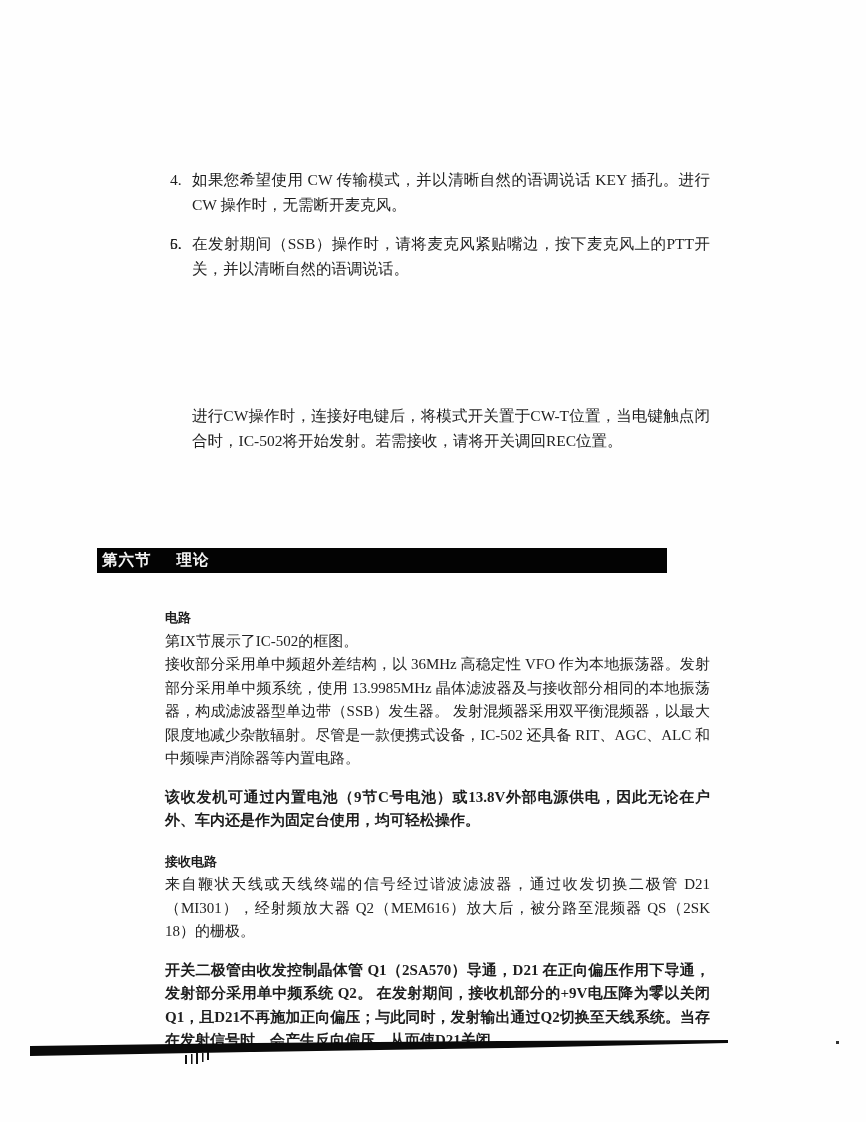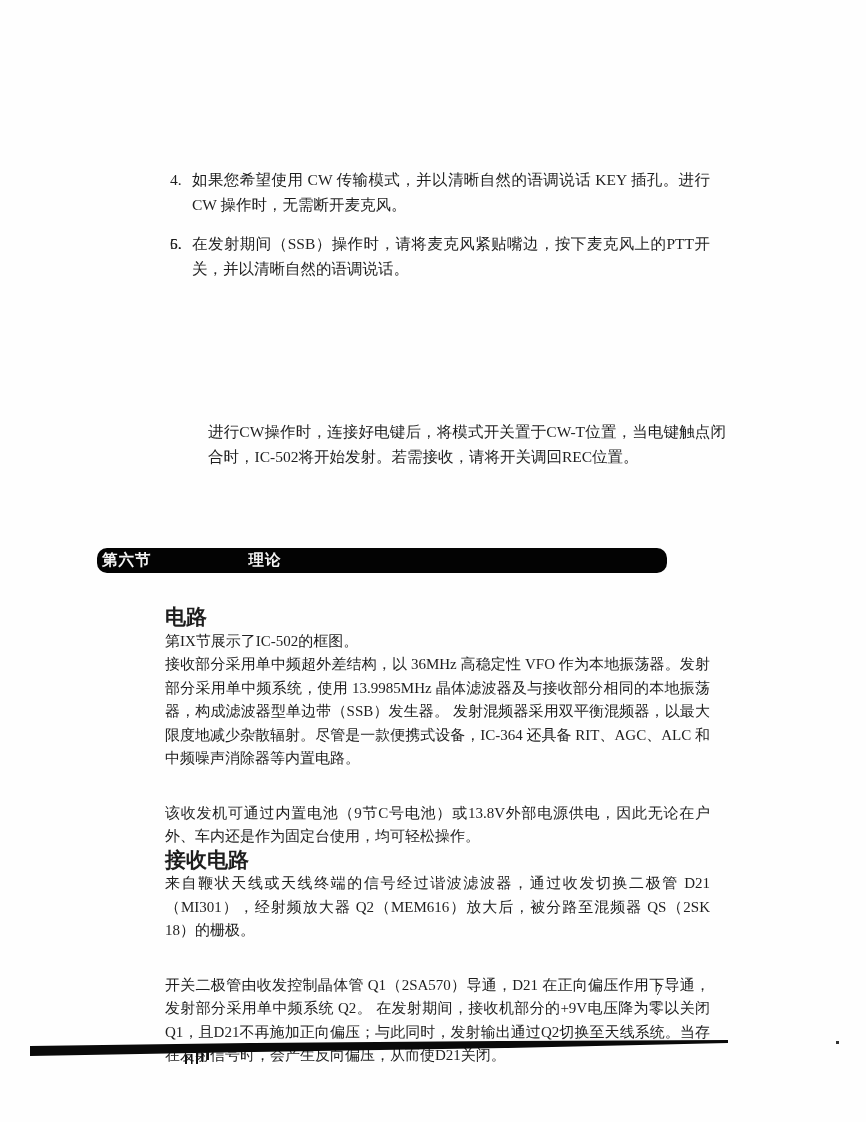--- a/index.html
+++ b/index.html
@@ -38,65 +38,64 @@
   .instr-num {
     position: absolute;
     left: 0;
     top: 0;
   }
   .cw-paragraph {
     position: absolute;
     left: 192px;
     top: 403px;
     width: 518px;
-    margin: 16px;
+    margin: 0;
     font-size: 15.5px;
     line-height: 25px;
     text-align: justify;
   }
 
   
   .section-bar {
     position: absolute;
     left: 97px;
     top: 548px;
     width: 570px;
     height: 25px;
     background: #030303;
     color: #f5f5f5;
     display: flex;
     align-items: center;
     font-size: 15.5px;
     font-weight: bold;
     letter-spacing: 1px;
-    border-radius: 10px;
   }
   .section-bar .sec-num { margin-left: 5px; }
-  .section-bar .sec-title { margin-left: 97px; }
+  .section-bar .sec-title { margin-left: 25px; }
 
   
   .theory {
     position: absolute;
     left: 165px;
     top: 606px;
     width: 545px;
     font-size: 15px;
     line-height: 23.5px;
     text-align: justify;
   }
   .theory h3 {
     margin: 0;
-    font-size: 21px;
+    font-size: 13px;
     line-height: 23.5px;
     font-weight: bold;
     text-align: left;
   }
   .theory p { margin: 0; }
-  .theory .mt   { margin-top: 31px; }
-  .theory .mt-lg { }
+  .theory .mt   { margin-top: 15px; font-weight: bold; }
+  .theory .mt-lg { margin-top: 17px; }
 
   .page-number {
     position: absolute;
     left: 655px;
     top: 980px;
     font-size: 15.5px;
     line-height: 20px;
   }
 
   
@@ -131,21 +130,21 @@
   <p class="cw-paragraph">进行CW操作时，连接好电键后，将模式开关置于CW-T位置，当电键触点闭合时，IC-502将开始发射。若需接收，请将开关调回REC位置。</p>
 
   <div class="section-bar">
     <span class="sec-num">第六节</span>
     <span class="sec-title">理论</span>
   </div>
 
   <div class="theory">
     <h3>电路</h3>
     <p>第IX节展示了IC-502的框图。</p>
-    <p>接收部分采用单中频超外差结构，以 36MHz 高稳定性 VFO 作为本地振荡器。发射部分采用单中频系统，使用 13.9985MHz 晶体滤波器及与接收部分相同的本地振荡器，构成滤波器型单边带（SSB）发生器。 发射混频器采用双平衡混频器，以最大限度地减少杂散辐射。尽管是一款便携式设备，IC-364 还具备 RIT、AGC、ALC 和中频噪声消除器等内置电路。</p>
+    <p>接收部分采用单中频超外差结构，以 36MHz 高稳定性 VFO 作为本地振荡器。发射部分采用单中频系统，使用 13.9985MHz 晶体滤波器及与接收部分相同的本地振荡器，构成滤波器型单边带（SSB）发生器。 发射混频器采用双平衡混频器，以最大限度地减少杂散辐射。尽管是一款便携式设备，IC-502 还具备 RIT、AGC、ALC 和中频噪声消除器等内置电路。</p>
     <p class="mt">该收发机可通过内置电池（9节C号电池）或13.8V外部电源供电，因此无论在户外、车内还是作为固定台使用，均可轻松操作。</p>
     <h3 class="mt-lg">接收电路</h3>
     <p>来自鞭状天线或天线终端的信号经过谐波滤波器，通过收发切换二极管 D21（MI301），经射频放大器 Q2（MEM616）放大后，被分路至混频器 QS（2SK 18）的栅极。</p>
     <p class="mt">开关二极管由收发控制晶体管 Q1（2SA570）导通，D21 在正向偏压作用下导通，发射部分采用单中频系统 Q2。 在发射期间，接收机部分的+9V电压降为零以关闭Q1，且D21不再施加正向偏压；与此同时，发射输出通过Q2切换至天线系统。当存在发射信号时，会产生反向偏压，从而使D21关闭。</p>
   </div>
 
   <div class="page-number">7</div>
 
   <svg class="scan-artifact" viewBox="0 0 866 50" xmlns="http://www.w3.org/2000/svg">
     <polygon points="30,16 250,13 500,11 728,10 728,13 505,18 250,22 30,26" fill="#0a0a0a"></polygon>

